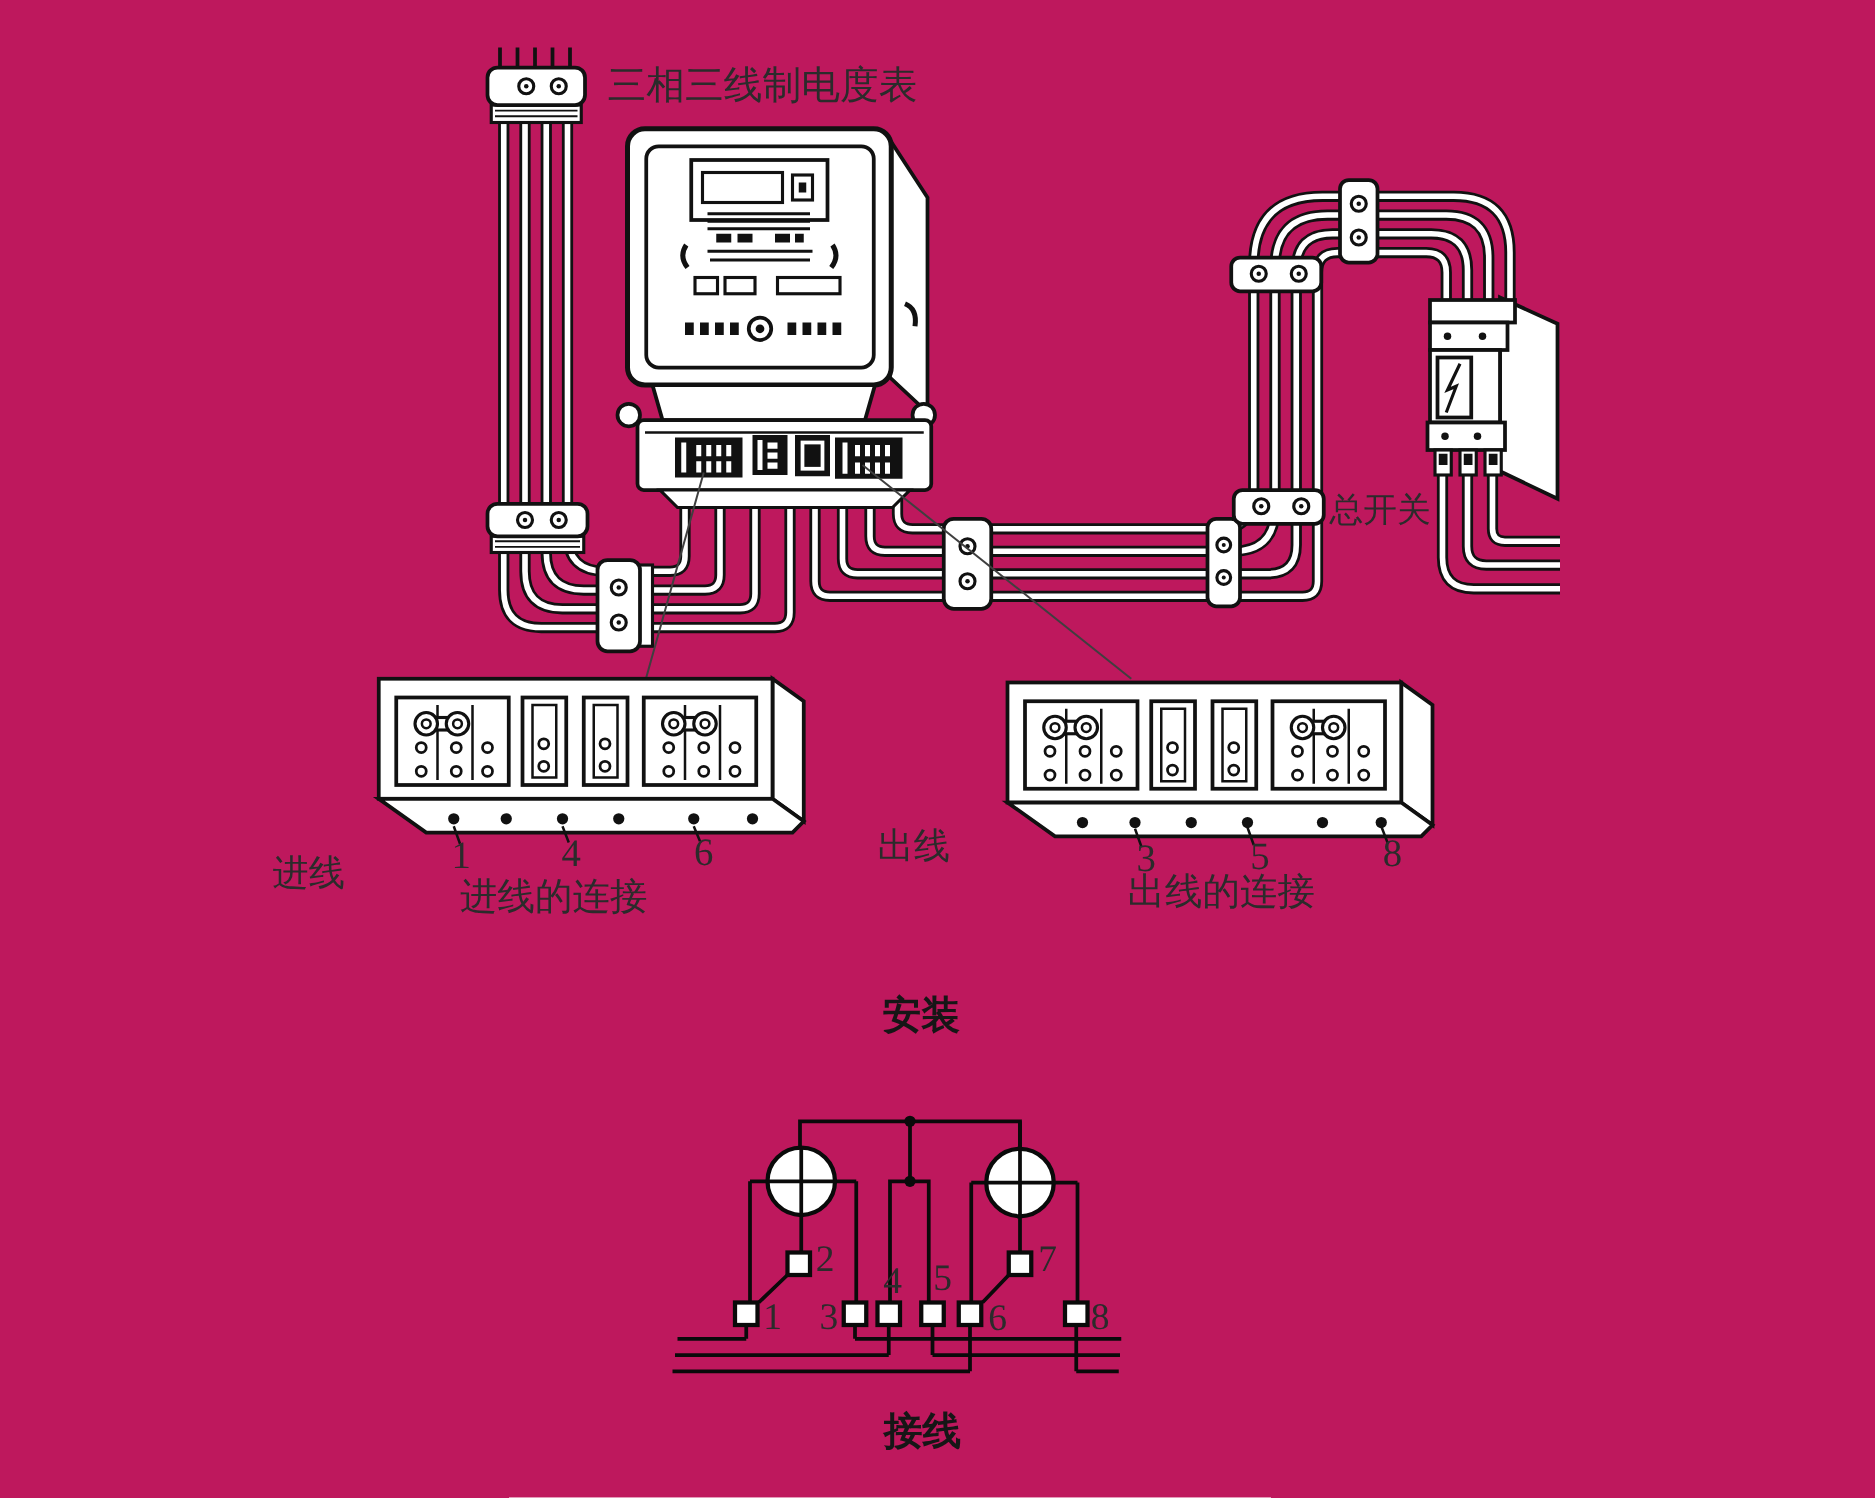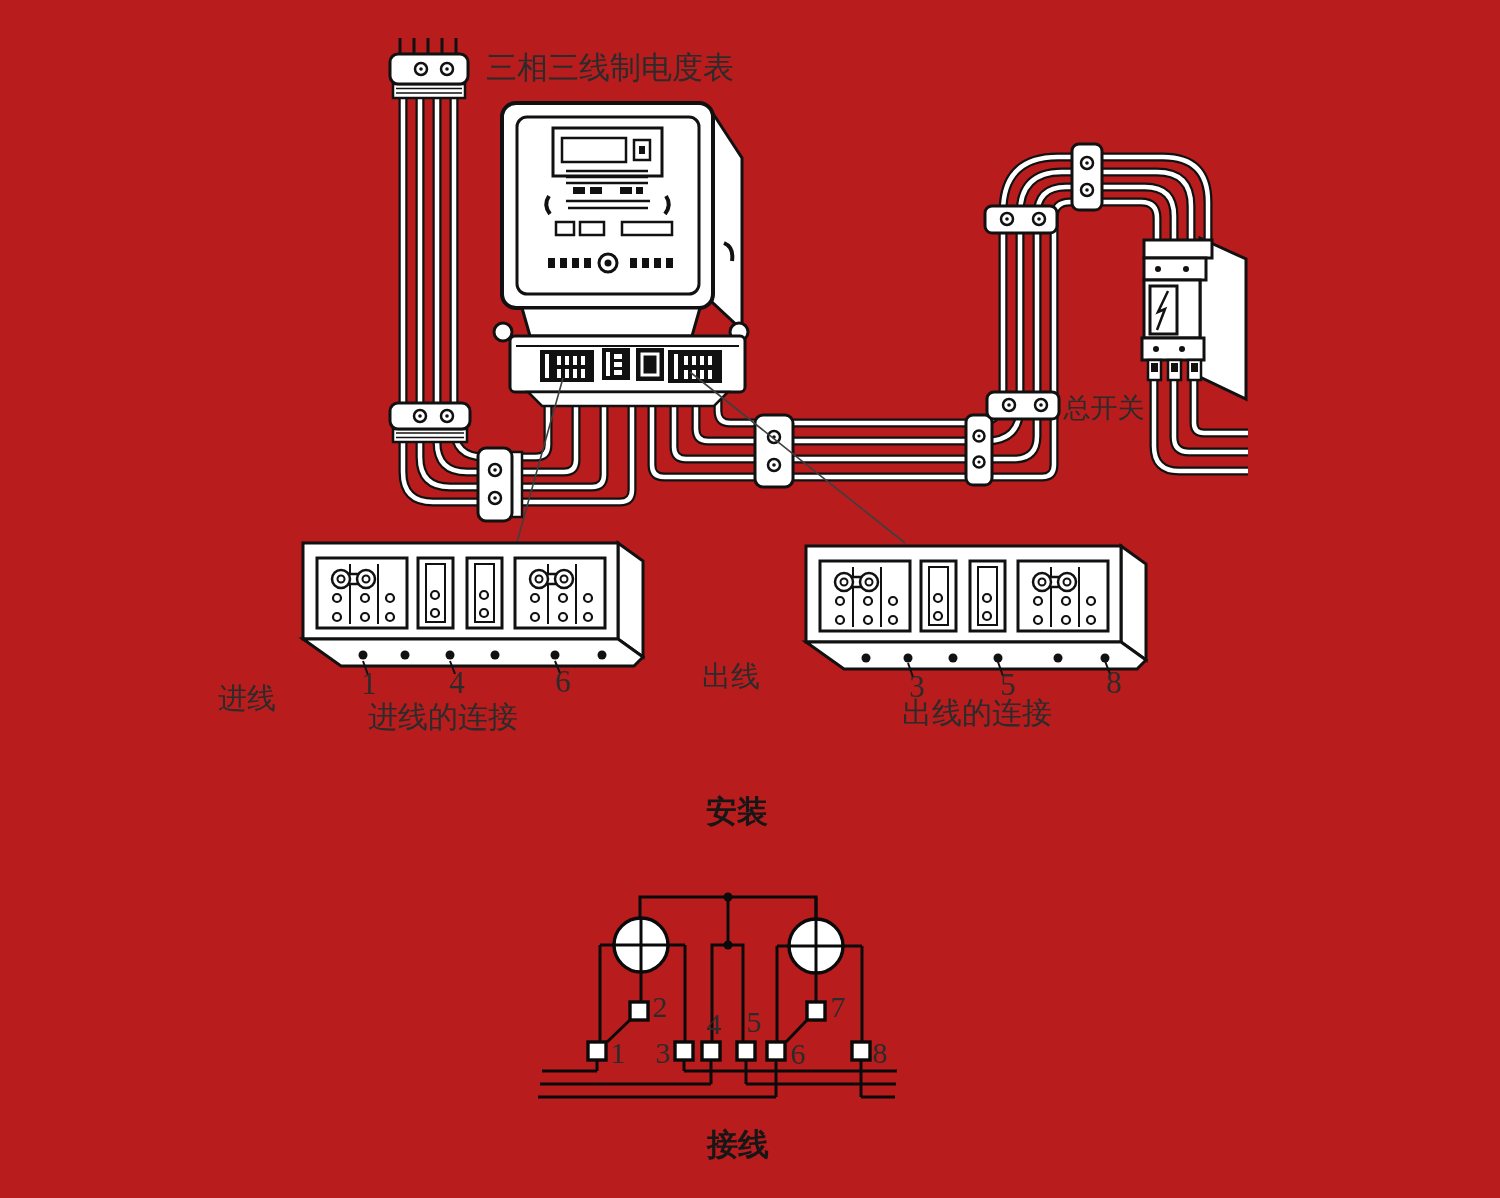--- a/index.html
+++ b/index.html
@@ -1,16 +1,16 @@
 <!DOCTYPE html>
 <html><head>
 <meta charset="utf-8">
 <style>
   html,body{margin:0;padding:0;background:#fff;}
-  .stage{position:relative;width:1500px;height:1198px;background:#b91c1c;overflow:hidden;
+  .stage{position:relative;width:1500px;height:1198px;background:#be185d;overflow:hidden;
          font-family:"Liberation Serif","DejaVu Serif",serif;}
   svg{position:absolute;left:0;top:0;}
   text{font-family:"Liberation Serif","DejaVu Serif",serif;fill:#2b2b2b;}
   .cap{font-weight:700;fill:#161616;}
   .tube{stroke:#111;stroke-width:9;fill:none;}
   .tube-core{stroke:#fff;stroke-width:4.5;fill:none;}
   .thin{stroke:#3f3f3f;stroke-width:1.6;fill:none;}
 </style>
 </head>
 <body>

